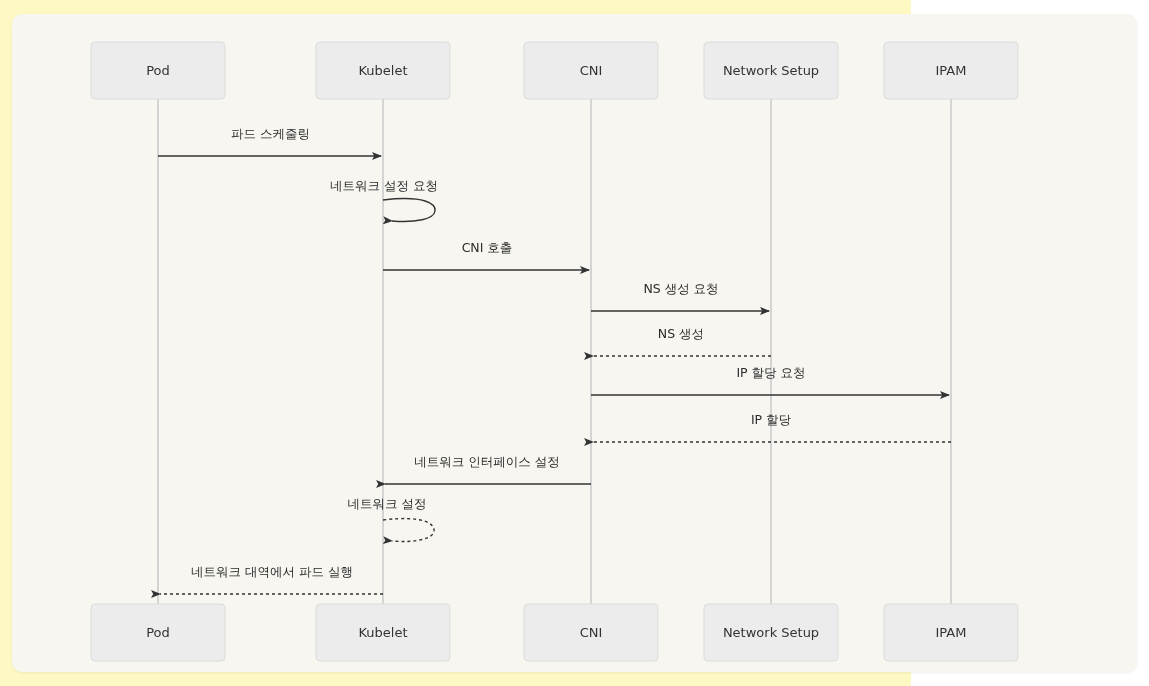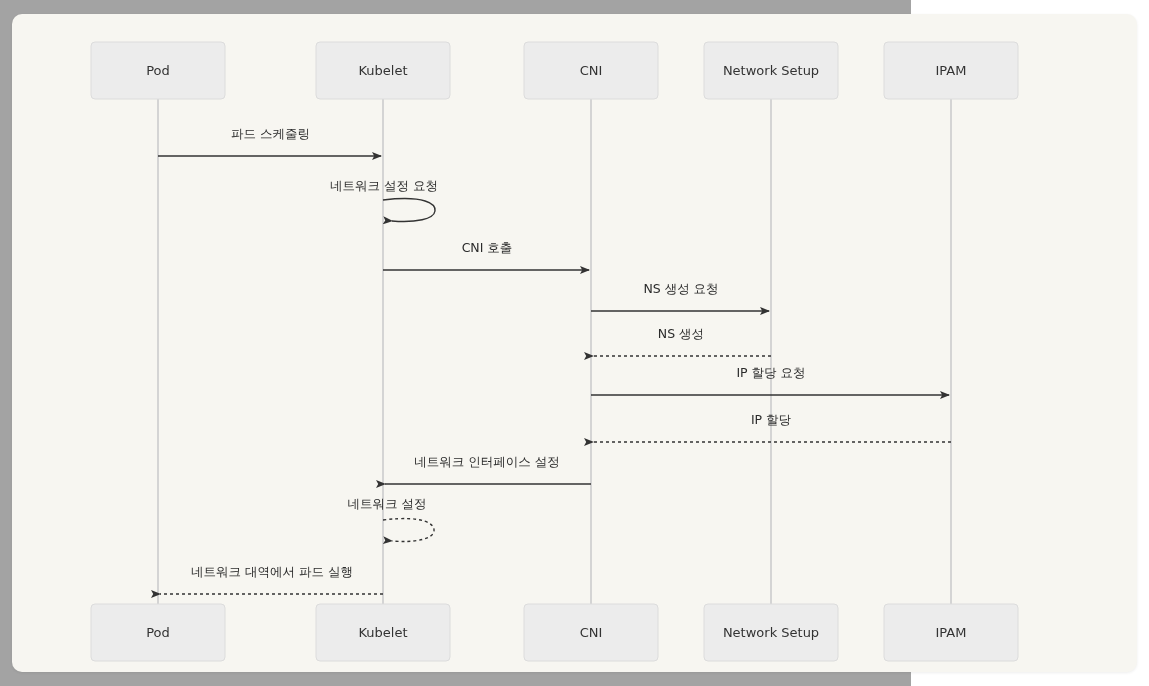--- a/index.html
+++ b/index.html
@@ -9,21 +9,21 @@
     width: 1149px;
     height: 686px;
     overflow: hidden;
     font-family: "DejaVu Sans", "Liberation Sans", sans-serif;
   }
 
   #canvas {
     position: relative;
     width: 911px;
     height: 686px;
-    background: #a3a3a3;
+    background: #fef9c3;
   }
 
   #panel {
     position: absolute;
     left: 12px;
     top: 14px;
     width: 1125px;
     height: 658px;
     background: #f7f6f1;
     border-radius: 10px;

